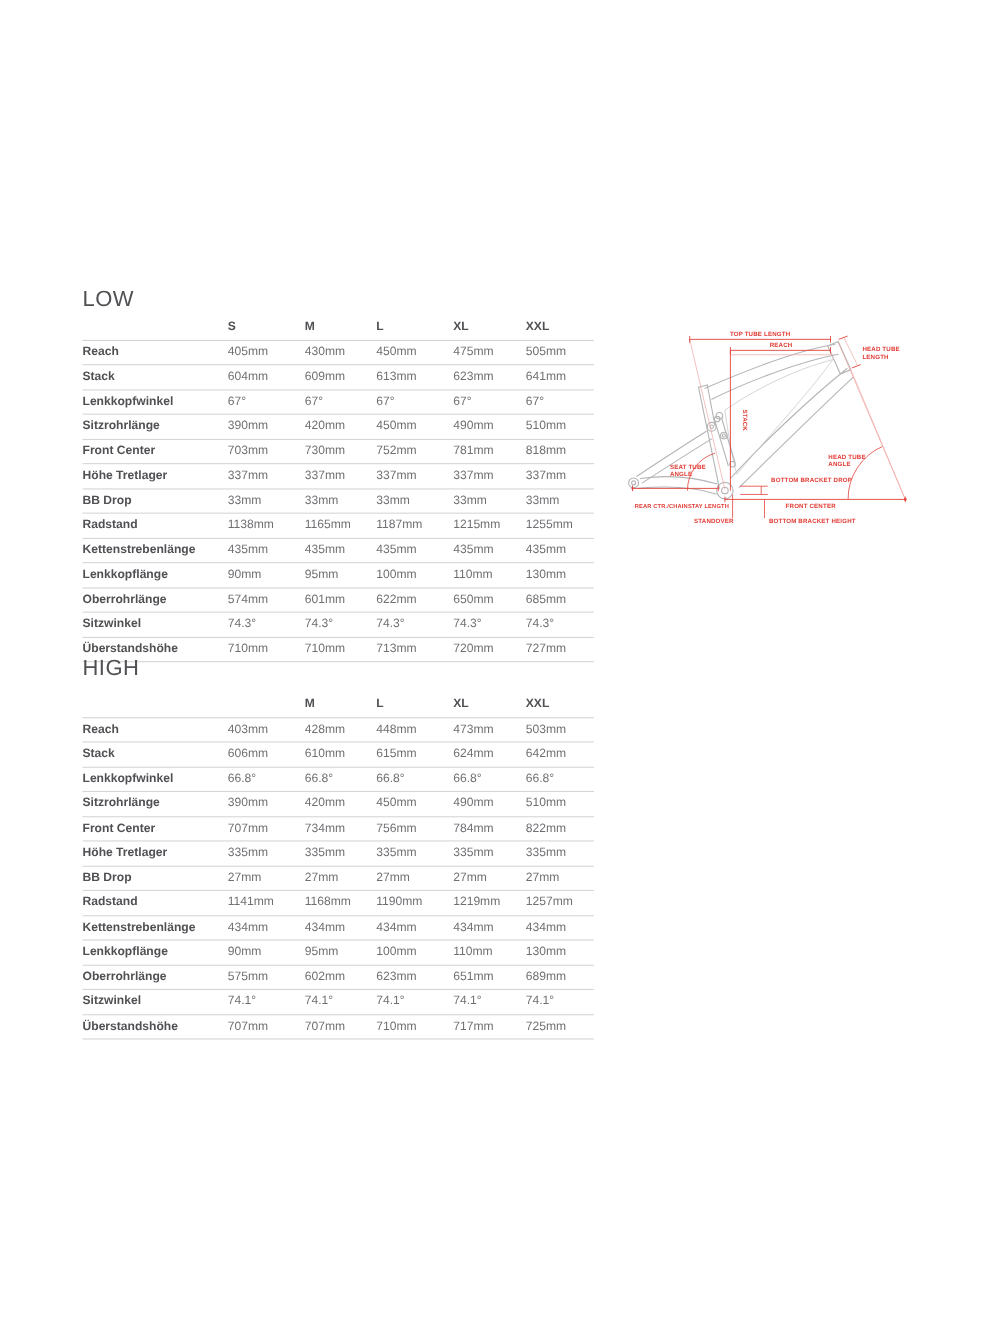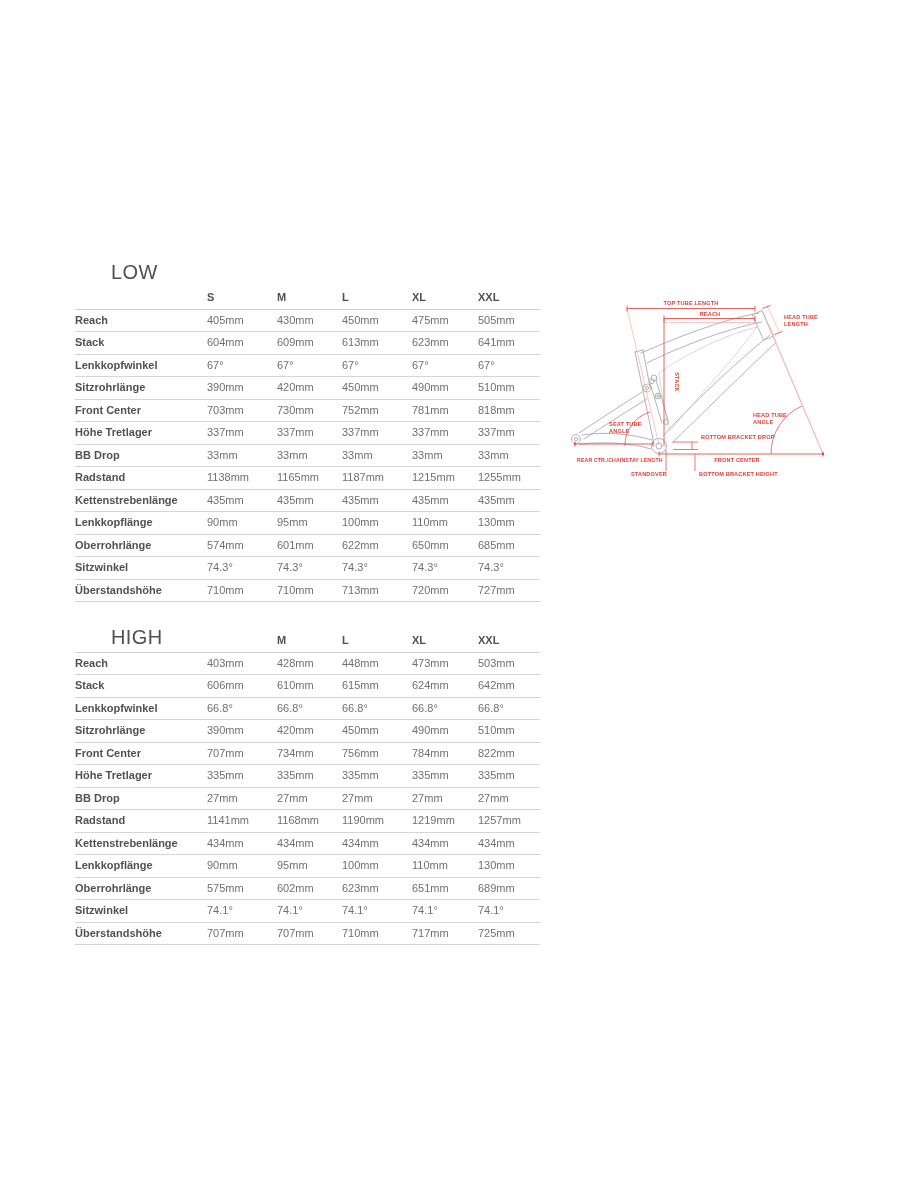--- a/index.html
+++ b/index.html
@@ -3,24 +3,24 @@
 <meta charset="utf-8">
 <style>
   html,body { margin:0; padding:0; }
   body {
     width:900px; height:1200px; position:relative; background:#ffffff;
     font-family:"Liberation Sans","DejaVu Sans",sans-serif;
     -webkit-font-smoothing:antialiased;
   }
   .geo-title {
     position:absolute; left:75px;
-    font-size:20px; font-weight:400; color:#515155; letter-spacing:0.4px;margin-left:36px;
+    font-size:20px; font-weight:400; color:#515155; letter-spacing:0.4px;
   }
   #title-low  { top:261px; }
-  #title-high { top:626px; }
+  #title-high { top:597px; }
 
   .geo-table { position:absolute; left:75px; width:465px; }
   #table-low  { top:287px; }
   #table-high { top:630px; }
 
   .g-row {
     display:grid;
     grid-template-columns:132px 70px 65px 70px 66px 62px;
     height:21.5px; line-height:21.5px;
     border-bottom:1px solid #d6d6d8;

